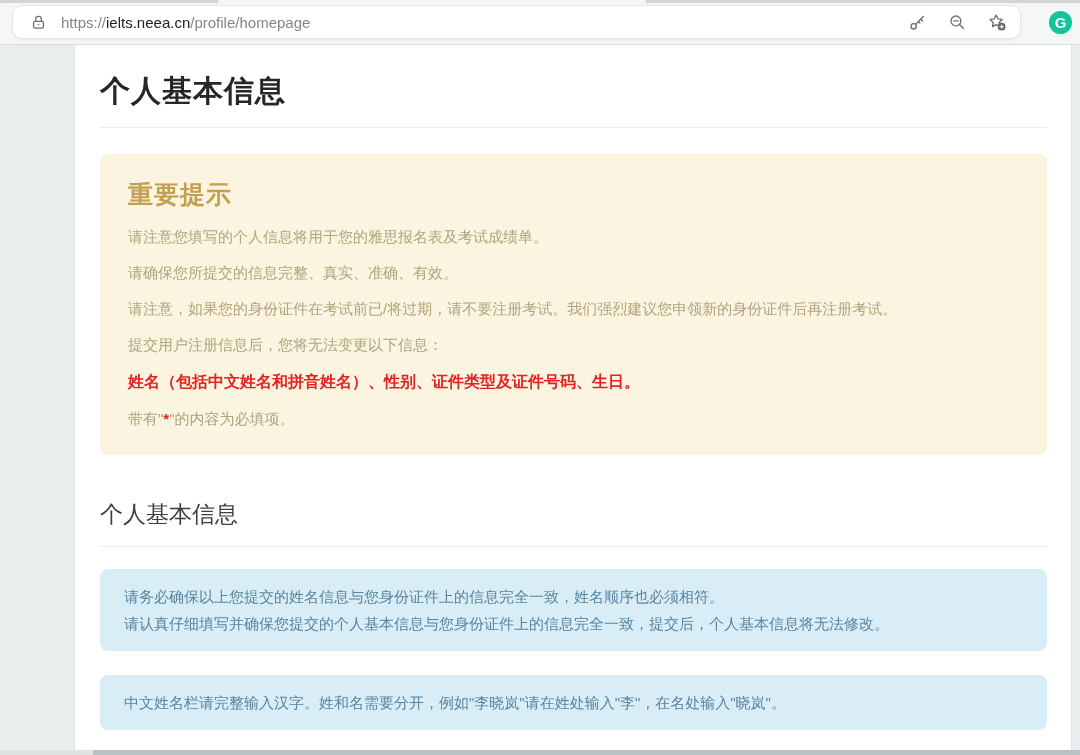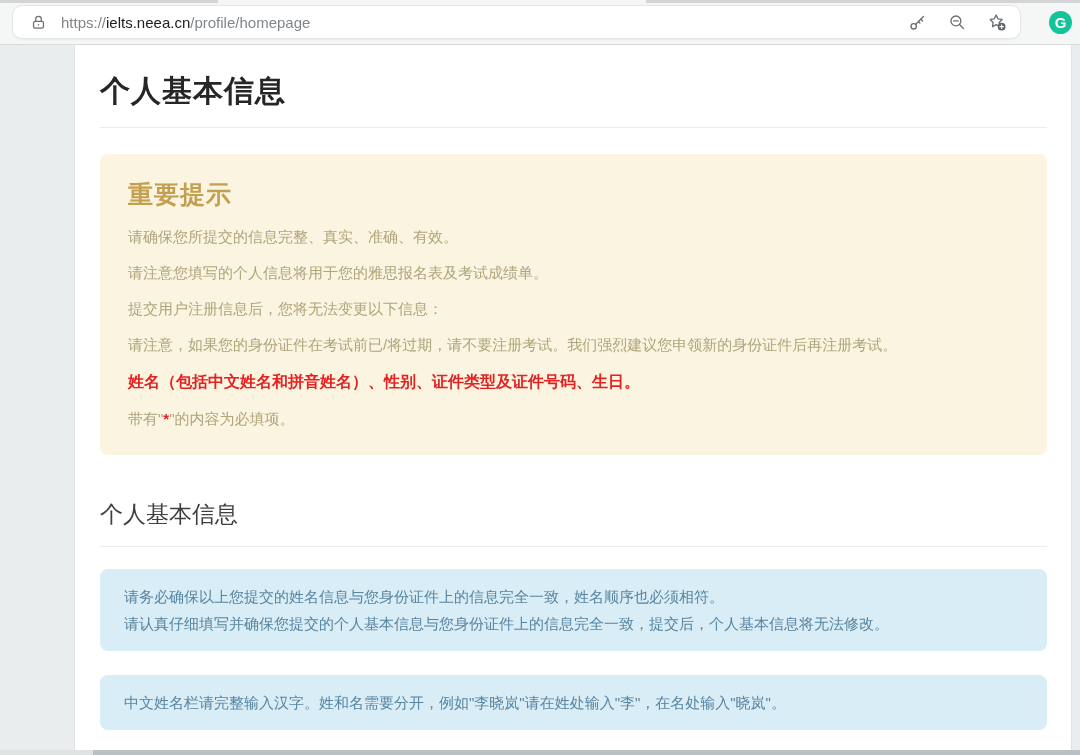--- a/index.html
+++ b/index.html
@@ -163,24 +163,24 @@
 <div class="page-area">
   <div class="left-gutter"></div>
   <div class="right-gutter"></div>
 
   <div class="content">
     <h1 class="page-title">个人基本信息</h1>
     <div class="rule"></div>
 
     <div class="notice-box">
       <h2 class="notice-heading">重要提示</h2>
+      <div class="notice-line">请注意您填写的个人信息将用于您的雅思报名表及考试成绩单。</div>
       <div class="notice-line">请确保您所提交的信息完整、真实、准确、有效。</div>
-      <div class="notice-line">请注意您填写的个人信息将用于您的雅思报名表及考试成绩单。</div>
+      <div class="notice-line">请注意，如果您的身份证件在考试前已/将过期，请不要注册考试。我们强烈建议您申领新的身份证件后再注册考试。</div>
       <div class="notice-line">提交用户注册信息后，您将无法变更以下信息：</div>
-      <div class="notice-line">请注意，如果您的身份证件在考试前已/将过期，请不要注册考试。我们强烈建议您申领新的身份证件后再注册考试。</div>
       <div class="notice-warning">姓名（包括中文姓名和拼音姓名）、性别、证件类型及证件号码、生日。</div>
       <div class="notice-line"><span>带有"</span><span class="req-star">*</span><span>"的内容为必填项。</span></div>
     </div>
 
     <h3 class="section-title">个人基本信息</h3>
     <div class="section-rule"></div>
 
     <div class="info-box first">
       <div class="info-line">请务必确保以上您提交的姓名信息与您身份证件上的信息完全一致，姓名顺序也必须相符。</div>
       <div class="info-line">请认真仔细填写并确保您提交的个人基本信息与您身份证件上的信息完全一致，提交后，个人基本信息将无法修改。</div>

